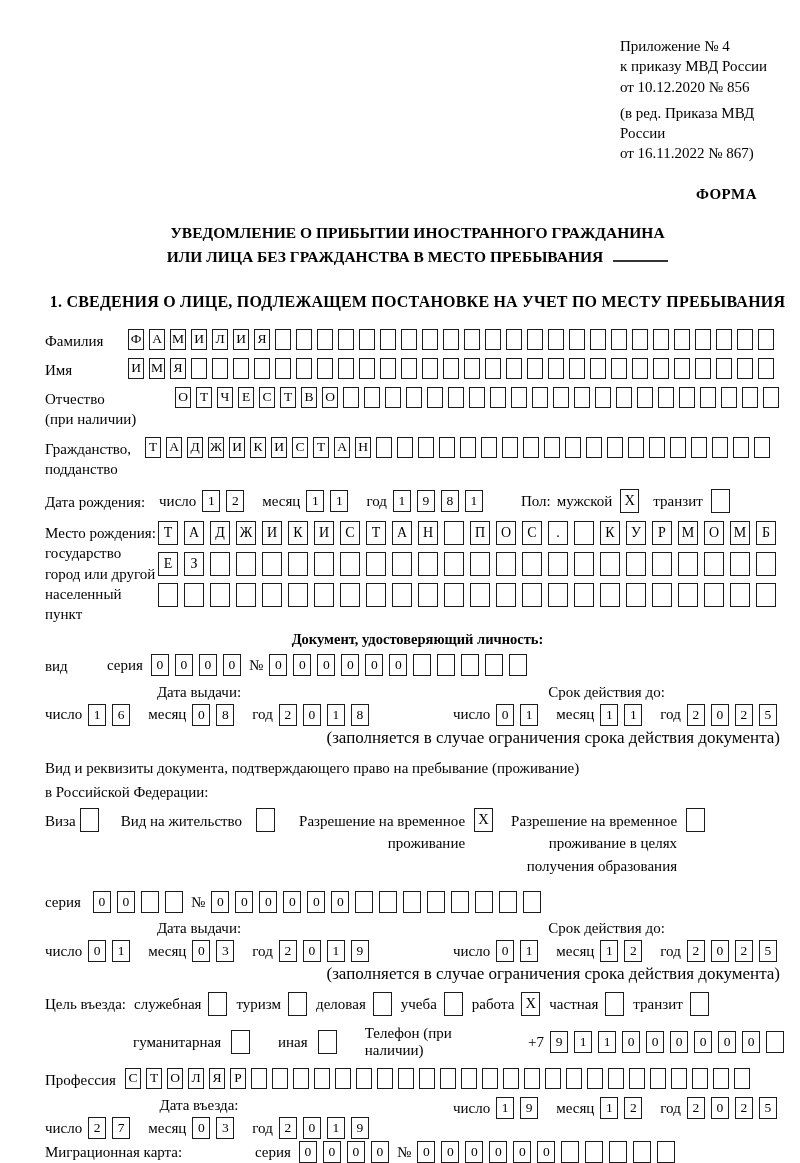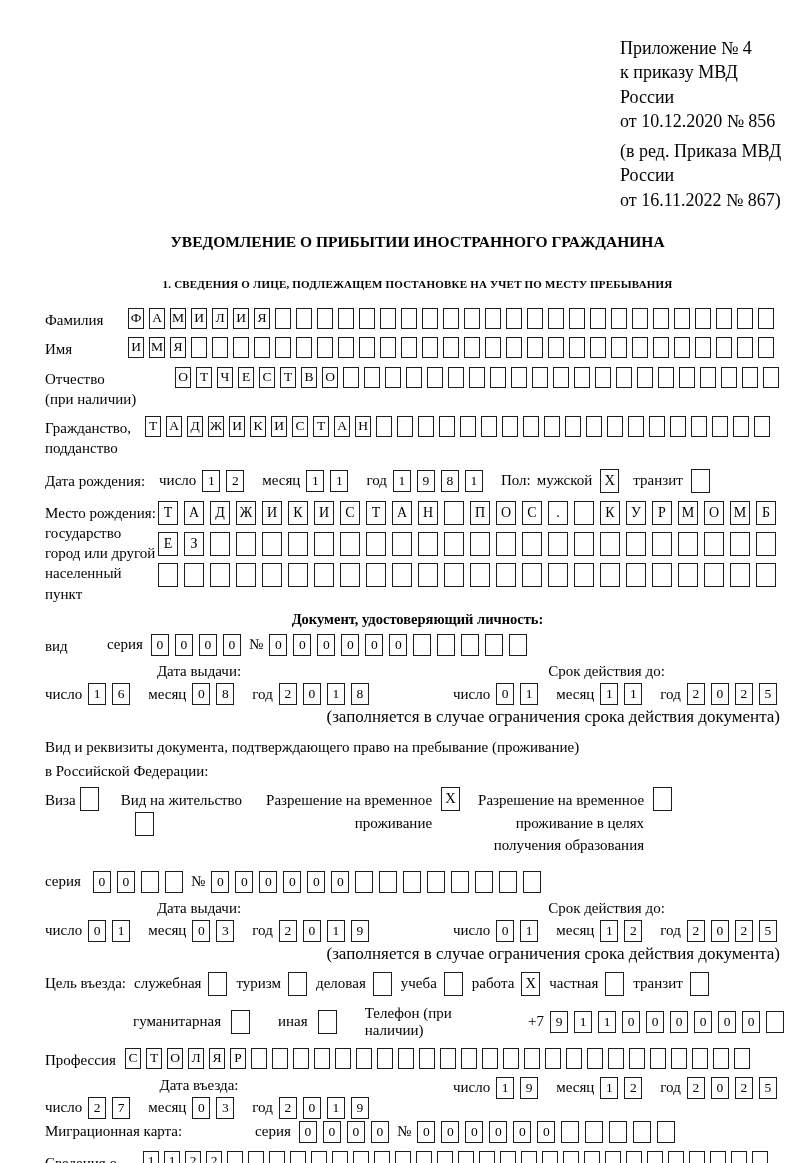--- a/index.html
+++ b/index.html
@@ -5,28 +5,28 @@
   * { box-sizing: border-box; }
   html,body { margin:0; padding:0; background:#ffffff; }
   body {
     width:800px; height:1163px;
     font-family:"Liberation Serif","DejaVu Serif",serif;
     color:#000; font-size:15px; overflow:hidden;
   }
   .page { padding:36px 10px 10px 45px; width:800px; }
 
   
-  .appendix { margin-left:575px; font-size:18px; line-height:1.35; }
+  .appendix { margin-left:575px; font-size:15px; line-height:1.35; }
   .appendix .gap { height:6px; }
   .forma { text-align:right; padding-right:33px; font-weight:bold; font-size:15px; margin-top:22px; letter-spacing:0.5px; }
 
   .title { text-align:center; font-weight:bold; font-size:15.5px; line-height:1.55; margin-top:18px; }
   .title-underline { display:inline-block; width:55px; border-bottom:2px solid #333; margin-left:10px; height:14px; }
 
-  .section-h { text-align:center; font-weight:bold; font-size:11px; margin-top:24px; margin-bottom:18px; letter-spacing:0.2px; }
+  .section-h { text-align:center; font-weight:bold; font-size:16px; margin-top:24px; margin-bottom:18px; letter-spacing:0.2px; }
 
   
   .cells { white-space:nowrap; display:inline-block; line-height:0; }
   .cell {
     display:inline-block; width:16px; height:21px;
     border:1.6px solid #1c1c1c; margin-right:5px;
     text-align:center; font-size:13.5px; line-height:18px;
     vertical-align:middle;
   }
   .cells.mid .cell  { width:18px; height:22px; margin-right:6px; line-height:19px; }
@@ -79,40 +79,42 @@
   .purpose2 .p-item .box { margin-left:10px; }
   .phone-label { margin-right:14px; }
   .phone-prefix { margin-right:6px; }
 
   .mcard { display:flex; align-items:center; margin-top:2px; margin-bottom:8px; }
   .mcard .mlabel { width:210px; }
   .small-gap { margin-right:8px; }
   .num-label { margin:0 6px 0 2px; }
 
   .doc-head { text-align:center; font-weight:bold; font-size:14.5px; margin:2px 0 6px 0; }
-  .sex { display:flex; align-items:center; }
+  .sex { display:flex; align-items:center;margin-left:20px; }
   .sex .box { margin-left:8px; }
 </style>
 </head>
 <body>
 
 <div class="page">
 
   <div class="appendix">
     <div>Приложение № 4</div>
     <div>к приказу МВД России</div>
     <div>от 10.12.2020 № 856</div>
     <div class="gap"></div>
     <div>(в ред. Приказа МВД России</div>
     <div>от 16.11.2022 № 867)</div>
   </div>
 
+  <div class="forma">ФОРМА</div>
 
   <div class="title">
     <div>УВЕДОМЛЕНИЕ О ПРИБЫТИИ ИНОСТРАННОГО ГРАЖДАНИНА</div>
+    <div><span>ИЛИ ЛИЦА БЕЗ ГРАЖДАНСТВА В МЕСТО ПРЕБЫВАНИЯ</span><span class="title-underline"></span></div>
   </div>
 
   <div class="section-h">1. СВЕДЕНИЯ О ЛИЦЕ, ПОДЛЕЖАЩЕМ ПОСТАНОВКЕ НА УЧЕТ ПО МЕСТУ ПРЕБЫВАНИЯ</div>
 
   <div class="frow">
     <div class="flabel w-sur">Фамилия</div>
     <span class="cells"><span class="cell">Ф</span><span class="cell">А</span><span class="cell">М</span><span class="cell">И</span><span class="cell">Л</span><span class="cell">И</span><span class="cell">Я</span><span class="cell"></span><span class="cell"></span><span class="cell"></span><span class="cell"></span><span class="cell"></span><span class="cell"></span><span class="cell"></span><span class="cell"></span><span class="cell"></span><span class="cell"></span><span class="cell"></span><span class="cell"></span><span class="cell"></span><span class="cell"></span><span class="cell"></span><span class="cell"></span><span class="cell"></span><span class="cell"></span><span class="cell"></span><span class="cell"></span><span class="cell"></span><span class="cell"></span><span class="cell"></span><span class="cell"></span></span>
   </div>
 
   <div class="frow">
@@ -206,21 +208,21 @@
 
   <div class="res-intro">
     <div>Вид и реквизиты документа, подтверждающего право на пребывание (проживание)</div>
     <div>в Российской Федерации:</div>
   </div>
   <div class="opts">
     <div class="opt">
       <span class="olabel">Виза</span>
       <span class="box" style="margin-left:4px;"></span>
     </div>
-    <div class="opt" style="margin-left:22px;flex-direction:column;">
+    <div class="opt" style="margin-left:22px;">
       <span class="olabel">Вид на жительство</span>
       <span class="box" style="margin-left:14px;"></span>
     </div>
     <div class="opt" style="margin-left:24px;">
       <span class="olabel">
         <div>Разрешение на временное</div>
         <div>проживание</div>
       </span>
       <span class="box">X</span>
     </div>

